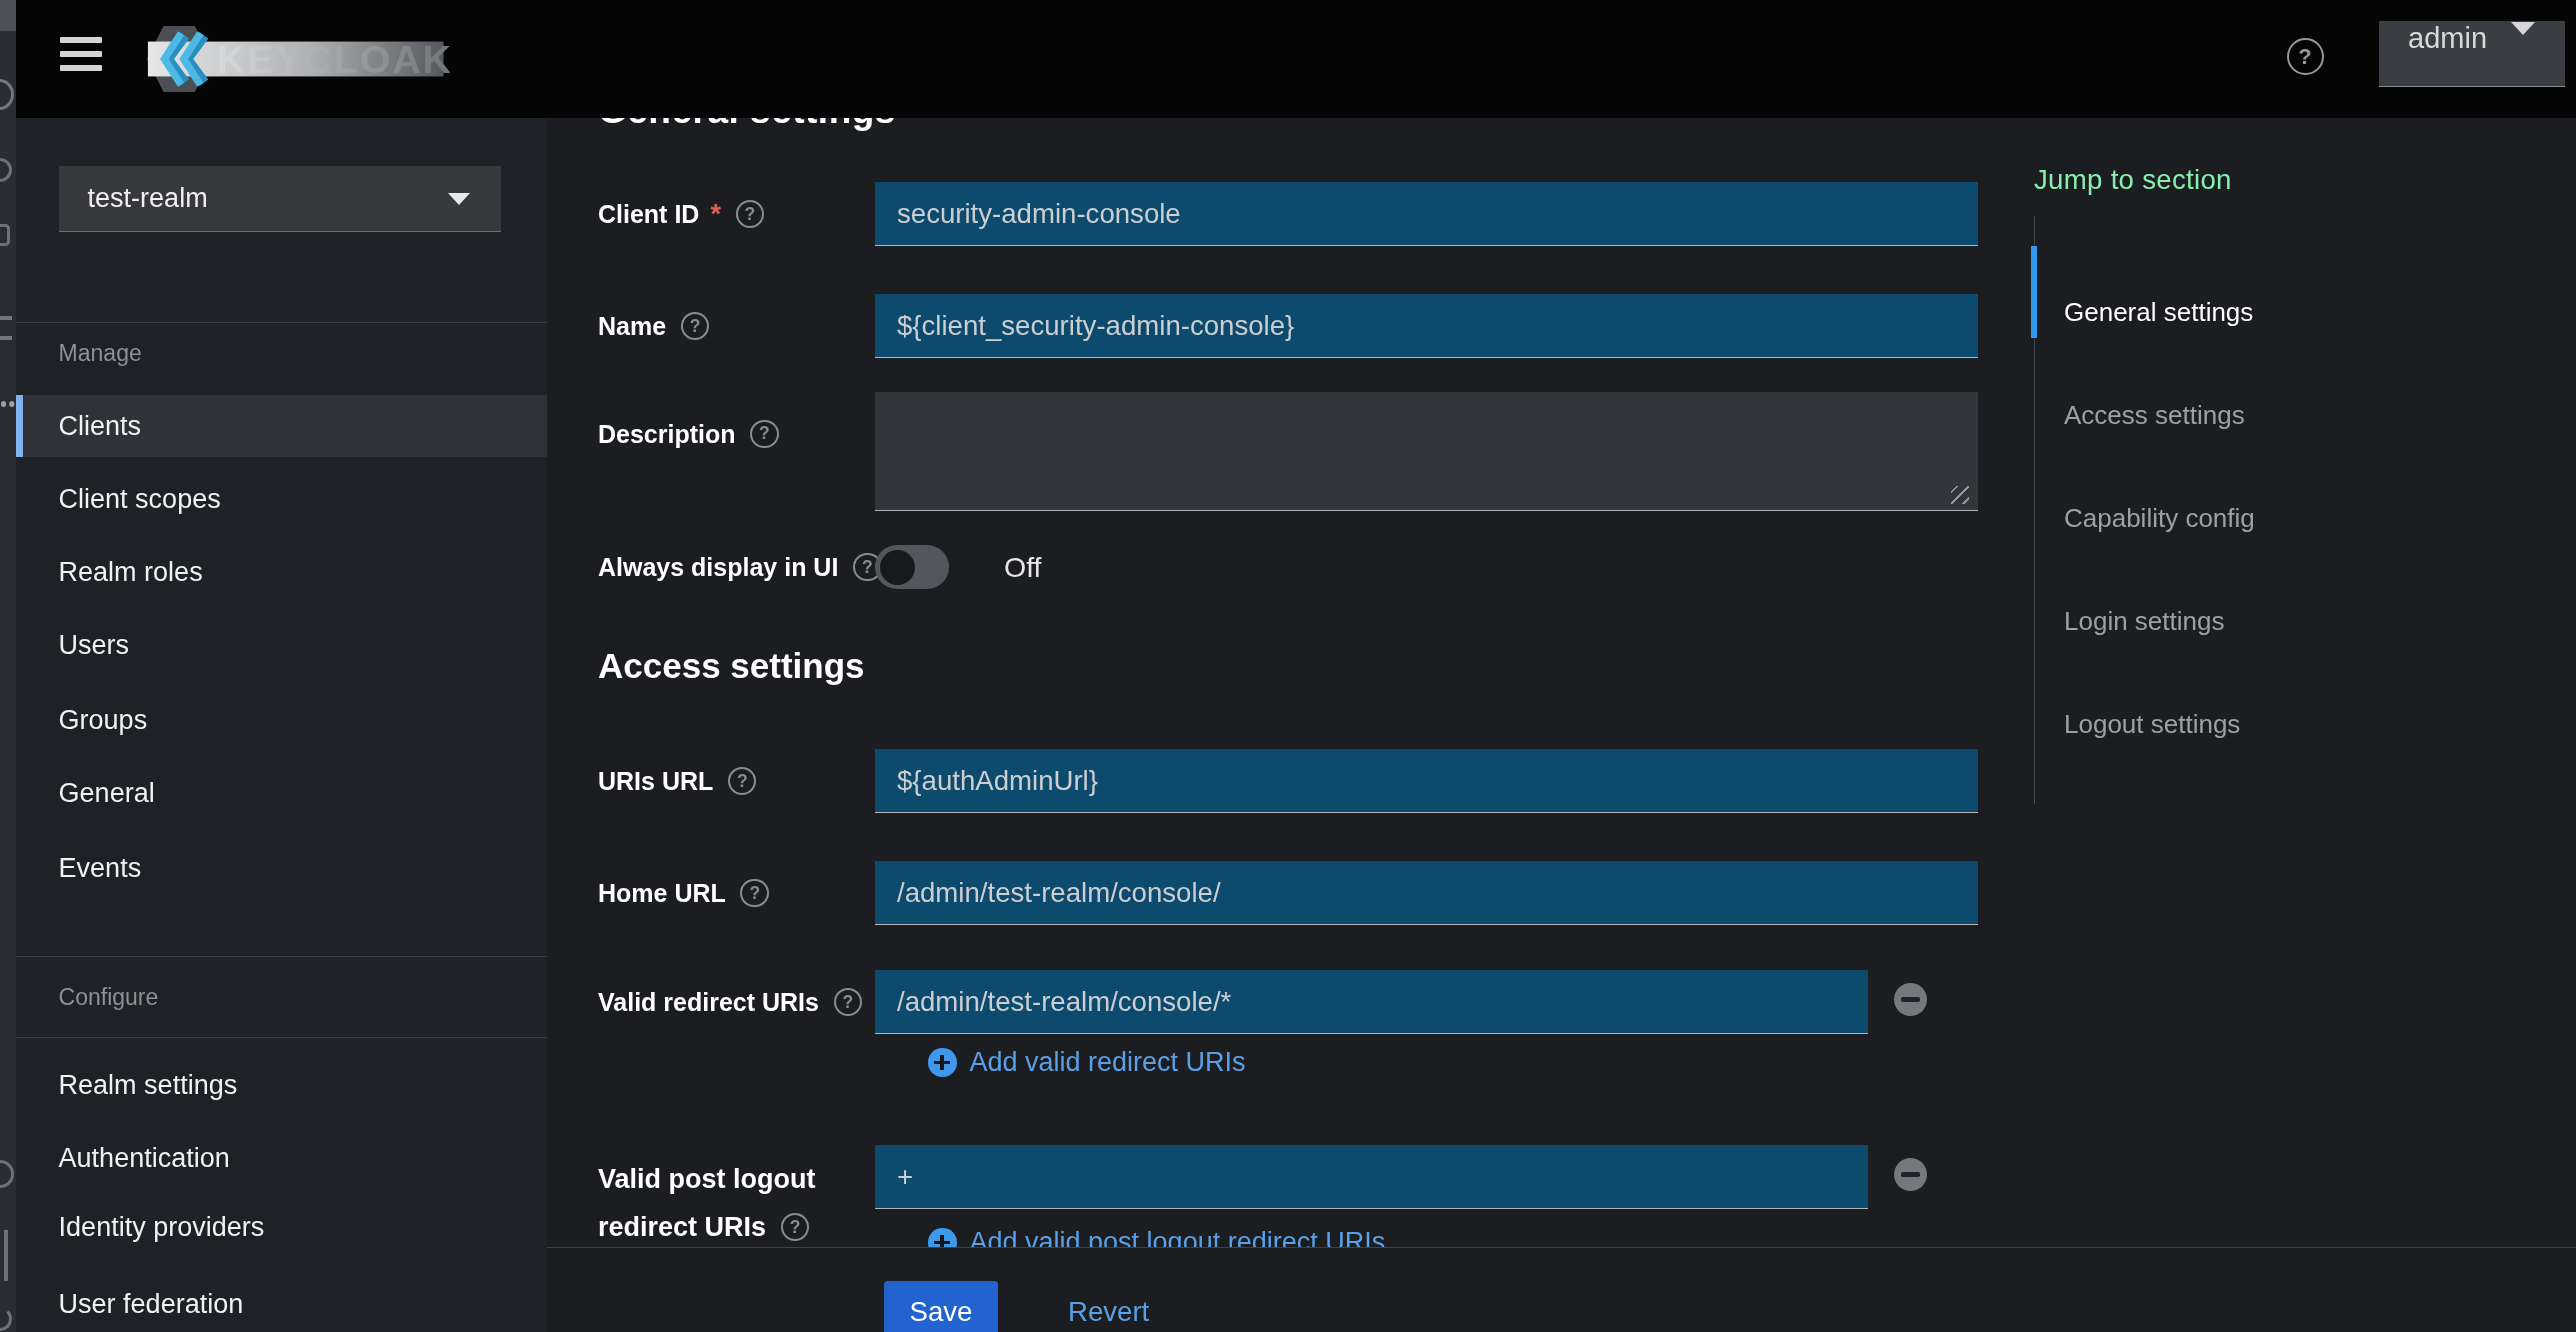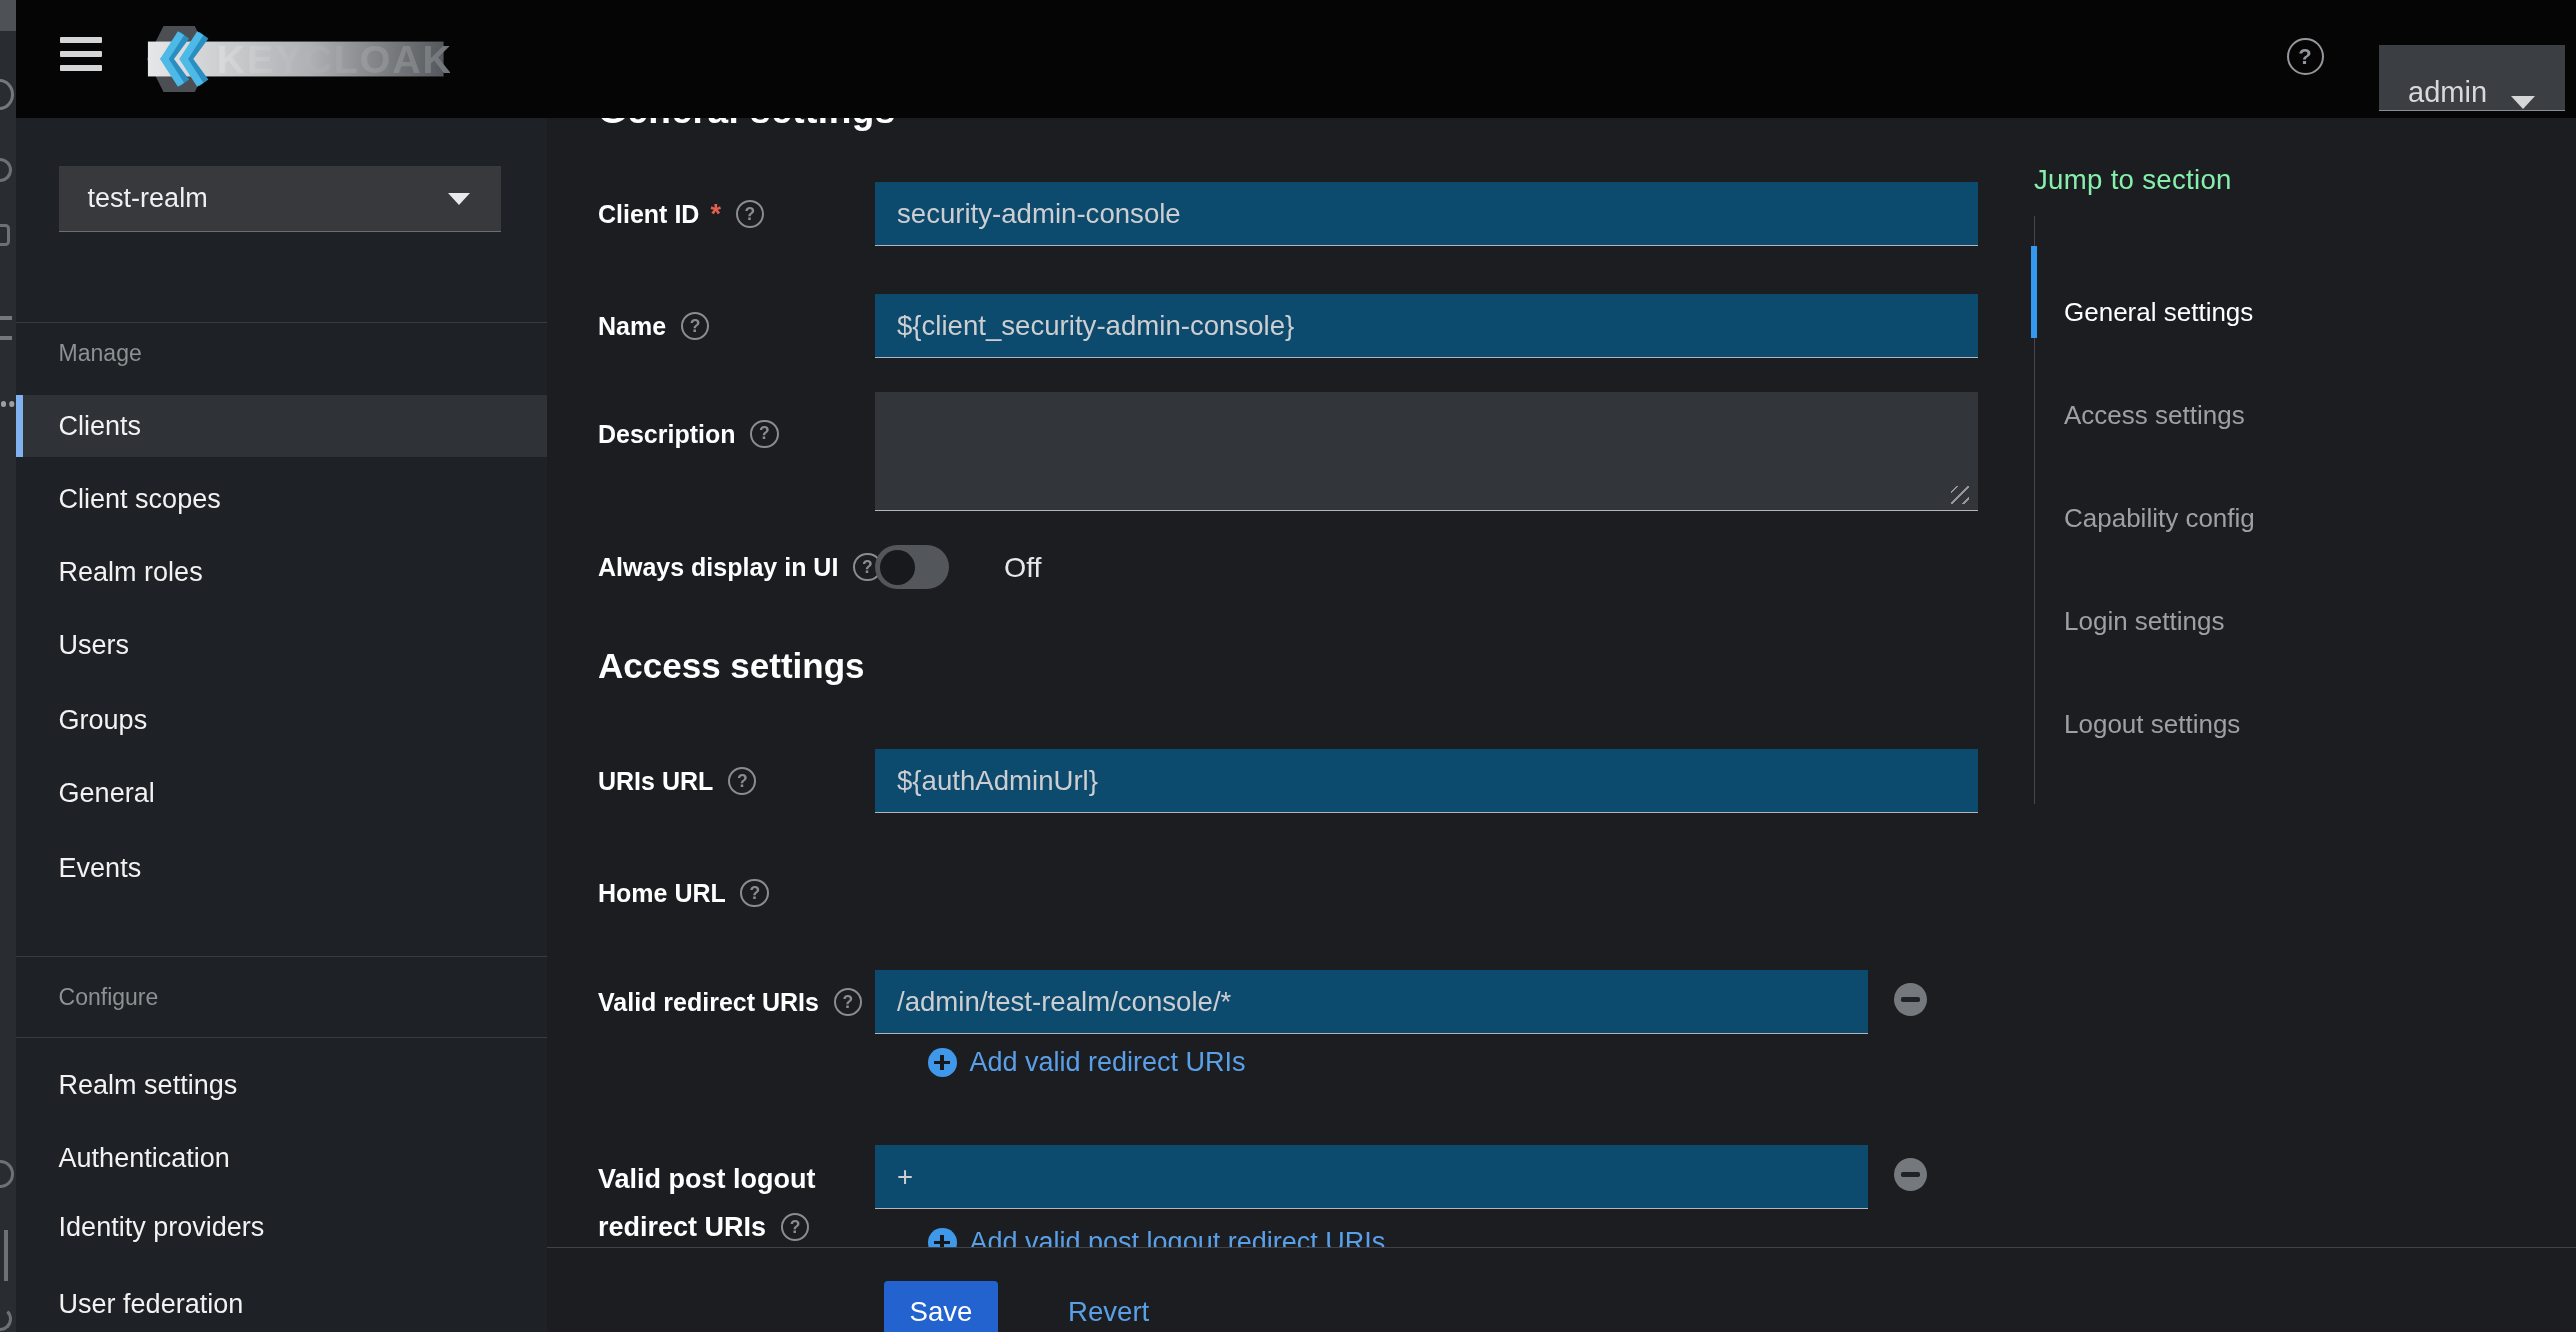--- a/index.html
+++ b/index.html
@@ -20,21 +20,21 @@
   .f8{left:-12px;top:1307px;width:24px;height:24px;border:3.7px solid #6d7175;border-radius:50%;border-top-color:transparent;}
 
   
   .masthead{position:absolute;left:15.6px;top:0;right:0;height:118px;background:#050505;z-index:50;}
   .hamburger{position:absolute;left:44px;top:37px;width:42px;height:40px;background:none;border:none;cursor:pointer;padding:0;}
   .hamburger span{display:block;width:42px;height:6.4px;background:#d4d5d7;border-radius:0.9px;margin-bottom:7.4px;}
   .logo{position:absolute;left:131px;top:22px;}
   .mast-help{position:absolute;left:2271px;top:38px;width:37px;height:37px;border:2.8px solid #94979b;border-radius:50%;color:#94979b;
     display:flex;align-items:center;justify-content:center;font-size:22px;font-weight:bold;background:none;cursor:pointer;}
   .user-menu{position:absolute;left:2363px;top:21px;width:186px;height:66px;background:#3b3e42;border:none;border-bottom:1.8px solid #8a8d90;
-    color:#d8d9db;font-size:29px;display:flex;align-items:flex-end;justify-content:center;gap:24px;cursor:pointer;margin-top:24px;}
+    color:#d8d9db;font-size:29px;display:flex;align-items:flex-start;justify-content:center;gap:24px;cursor:pointer;}
   .caret-down{width:0;height:0;border-left:12px solid transparent;border-right:12px solid transparent;border-top:13px solid #d5d6d8;}
 
   
   .sidebar{position:absolute;left:15.6px;top:118px;width:531px;bottom:0;background:#1e2125;z-index:20;}
   .realm-select{position:absolute;left:43px;top:48px;width:442px;height:66px;background:#37393d;border:none;border-bottom:1.8px solid #6a6e73;
     color:#f0f0f1;font-size:27px;display:flex;align-items:center;justify-content:space-between;padding:0 31px 0 29px;cursor:pointer;}
   .realm-select .caret-down{border-left-width:11px;border-right-width:11px;border-top-width:12px;border-top-color:#e8e9ea;}
   .sb-divider{position:absolute;left:0;width:531px;height:0.9px;background:#383b3f;}
   .nav-group-label{position:absolute;left:43px;color:#8e9194;font-size:23px;line-height:40px;}
   .nav-item{position:absolute;left:0;width:531px;height:62px;display:flex;align-items:center;padding-left:43px;
@@ -225,20 +225,21 @@
       <input class="finput" value="${authAdminUrl}" style="">
     </div>
 
     <div class="form-row" style="top:743px;height:64px">
       <div class="flabel">
         <span class="lbl">Home URL</span>
         <button class="help-circ">
             <i>?</i>
           </button>
       </div>
+      <input class="finput" value="/admin/test-realm/console/" style="">
     </div>
 
     <div class="form-row" style="top:852px;height:64px">
       <div class="flabel">
         <span class="lbl">Valid redirect URIs</span>
         <button class="help-circ">
             <i>?</i>
           </button>
       </div>
       <input class="finput short" value="/admin/test-realm/console/*" style="">

